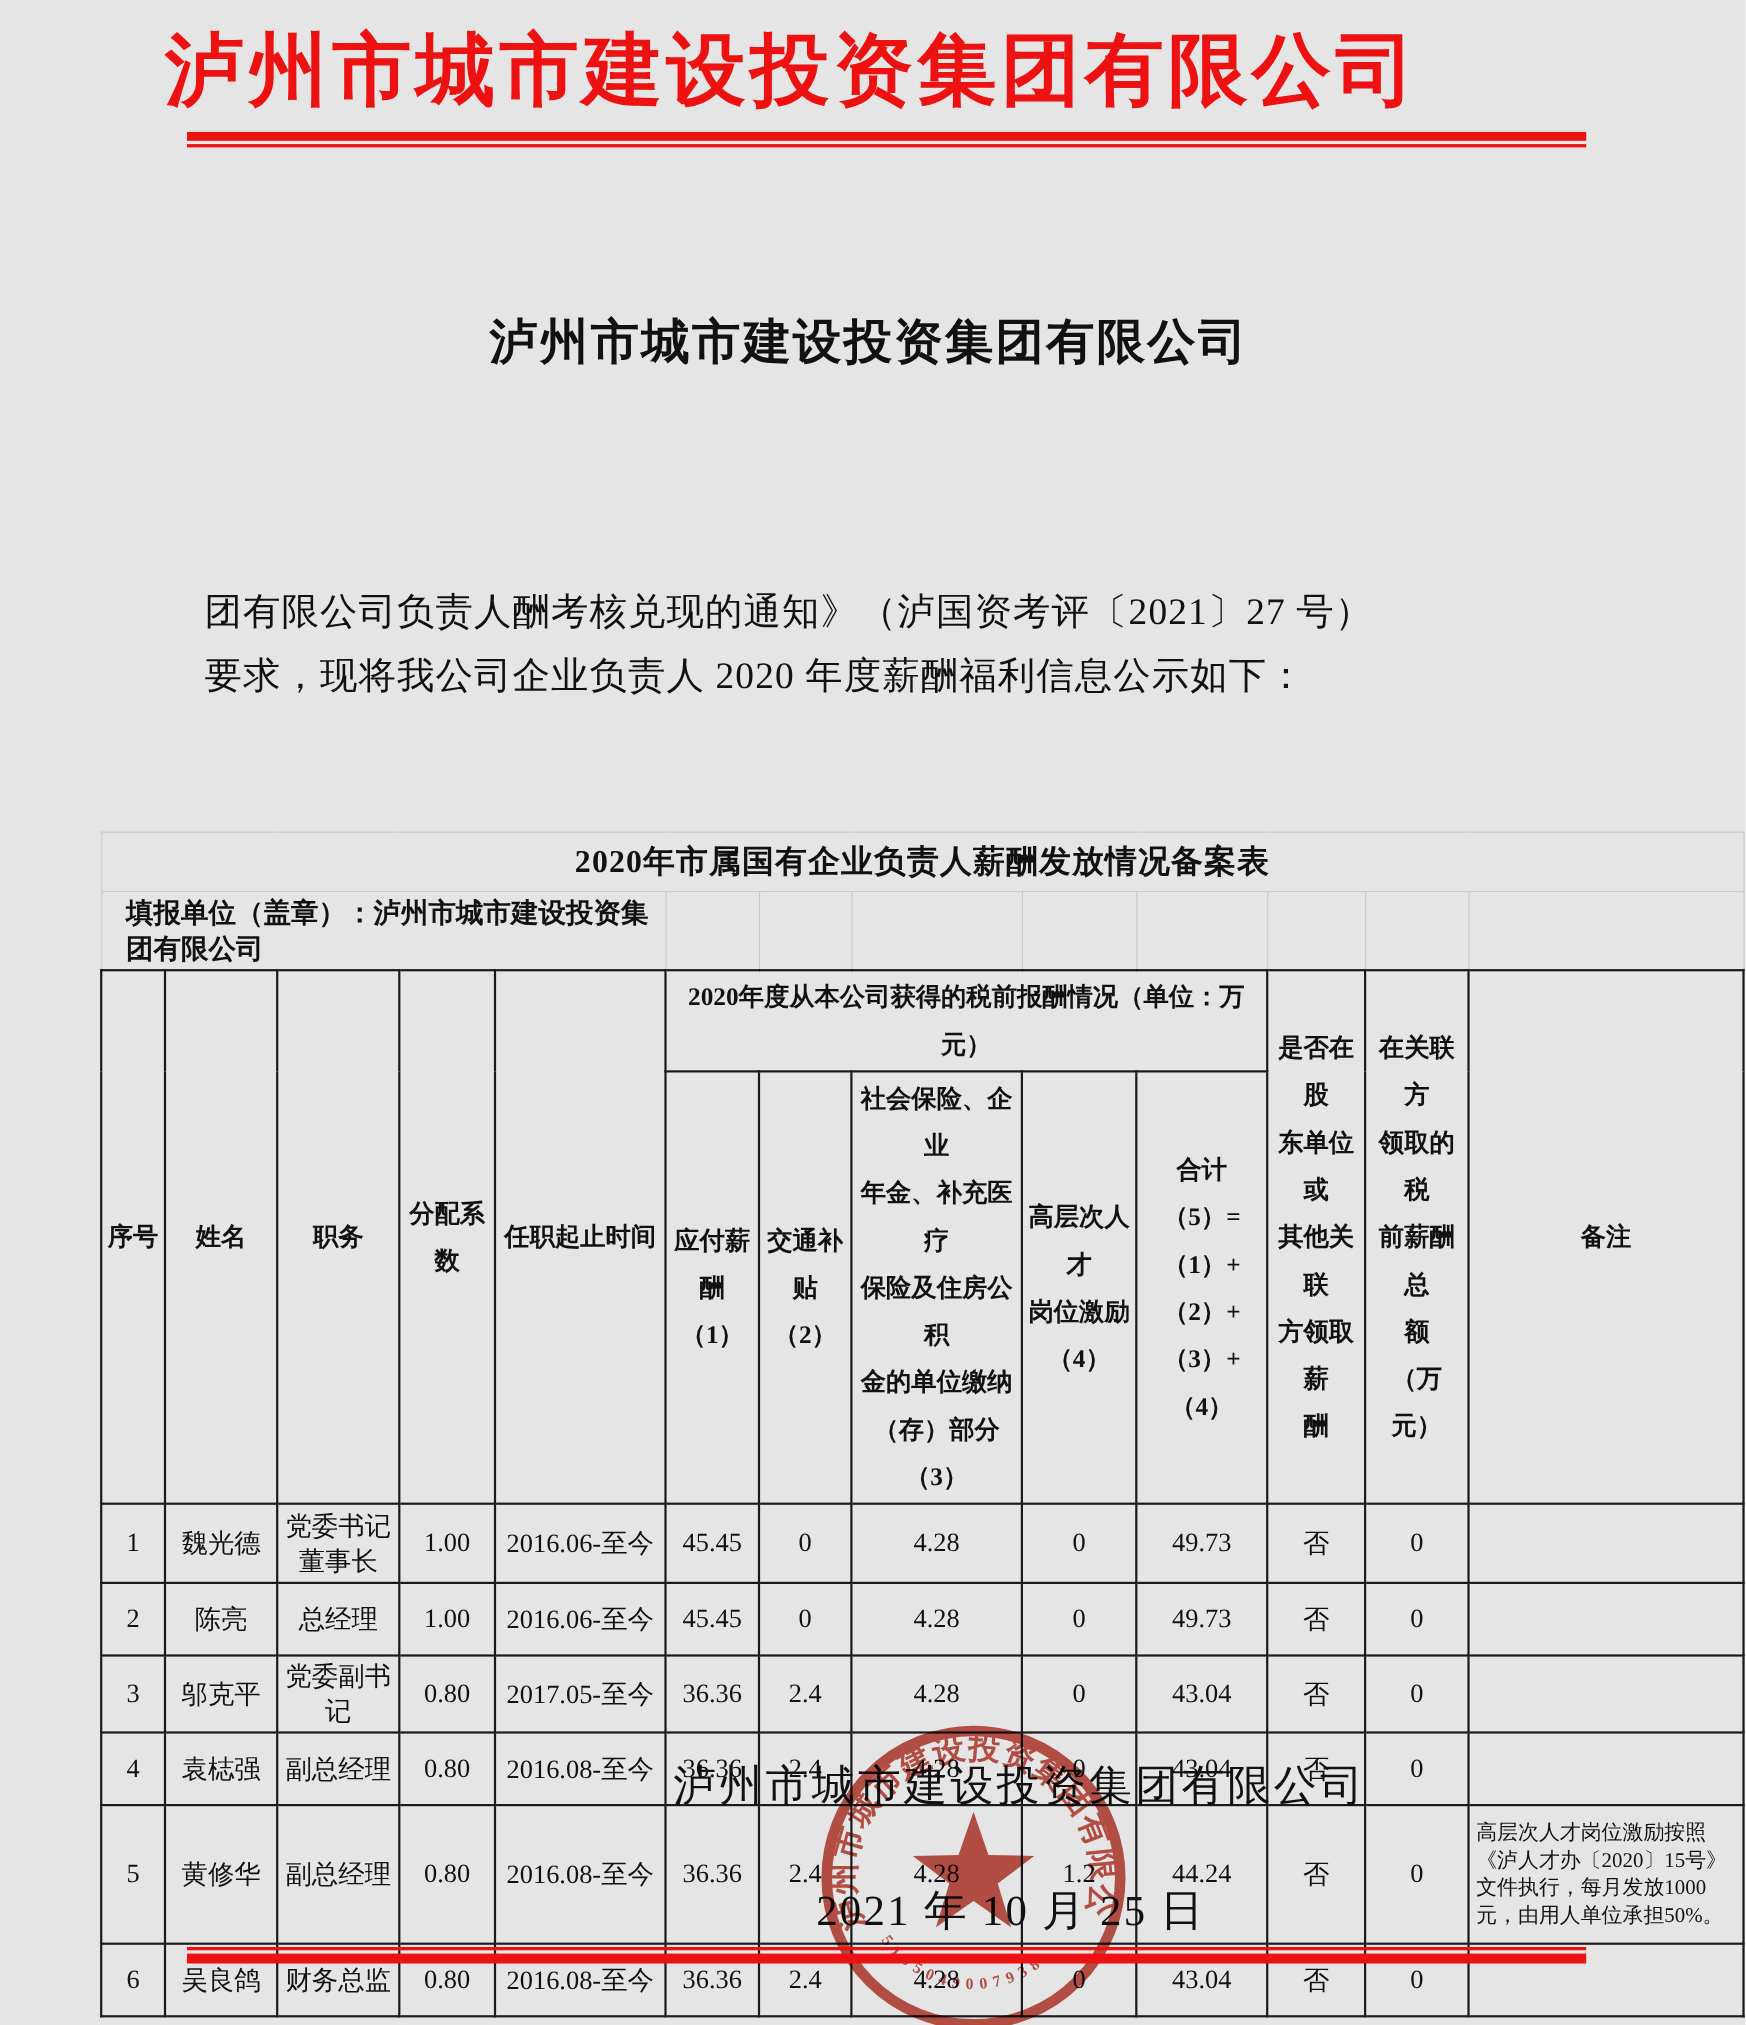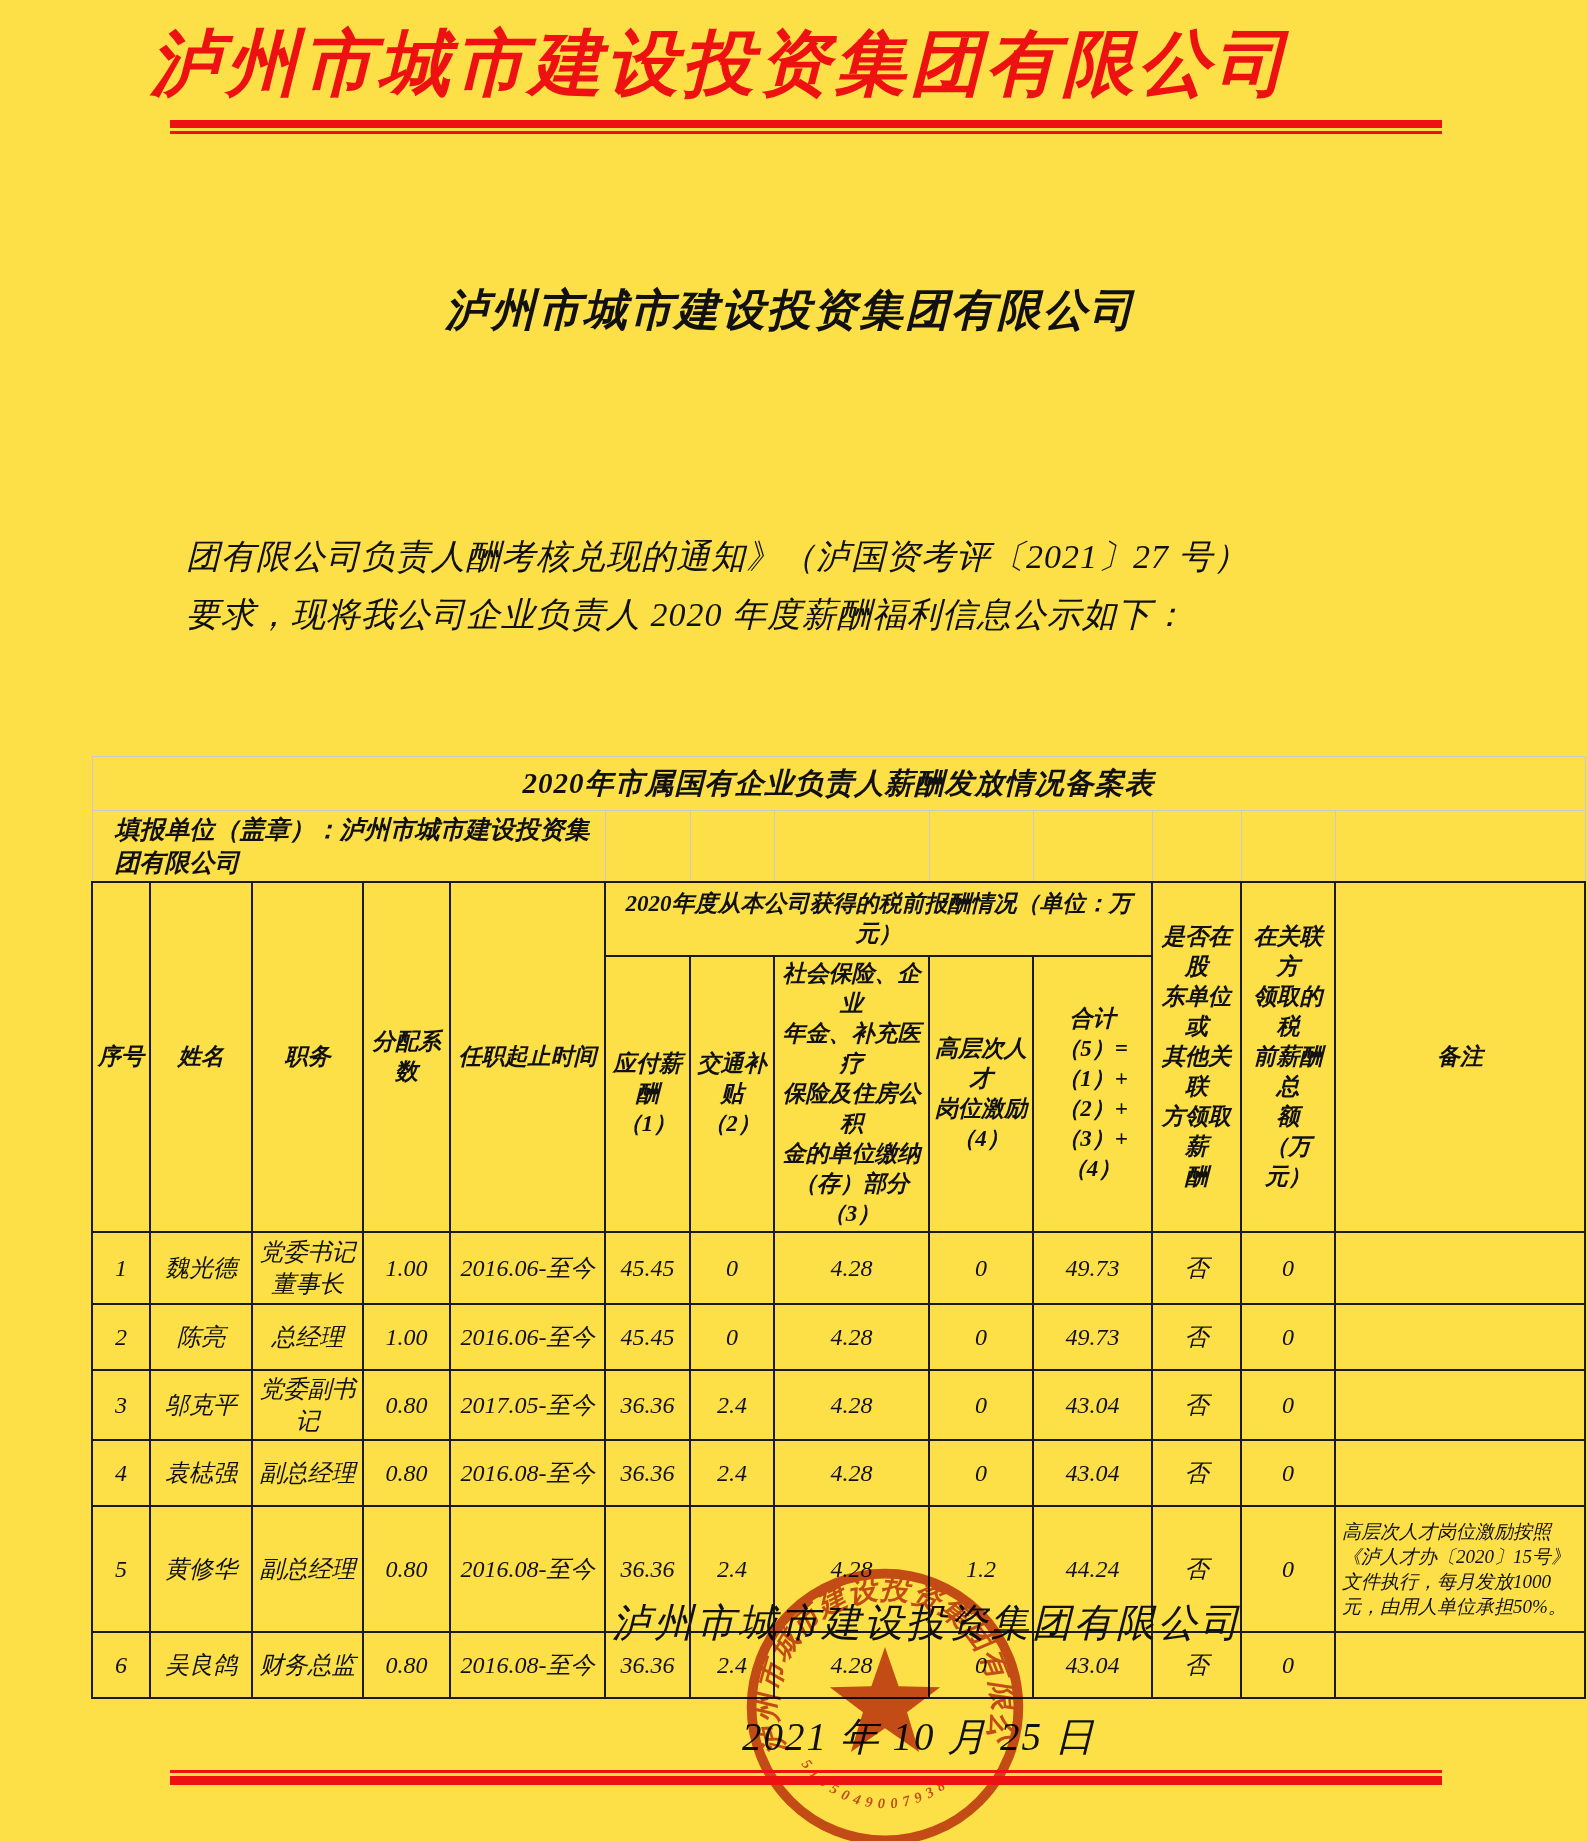--- a/index.html
+++ b/index.html
@@ -1,18 +1,18 @@
 <!DOCTYPE html>
 <html><head>
 <meta charset="utf-8">
 <style>
   html,body { margin:0; padding:0; background:#ffffff; }
   .page {
-    position:relative; width:1587px; height:1841px; background:#fde047;
-    overflow:hidden; font-family:"Liberation Serif","DejaVu Serif",serif; color:#111;font-style:italic;
+    position:relative; width:1587px; height:1841px; background:#e5e5e5;
+    overflow:hidden; font-family:"Liberation Serif","DejaVu Serif",serif; color:#111;
   }
 
   
   .banner {
     position:absolute; top:16px; left:150px; width:1090px;
     font-size:72px; font-weight:bold; color:#ee1111;
     text-align:center; letter-spacing:4px; white-space:nowrap;
   }
   .rule { position:absolute; left:170px; width:1272px; }
   .rule-top { top:120px; }
@@ -50,21 +50,21 @@
     border:2px solid #1a1a1a; text-align:center; vertical-align:middle;
     font-size:24px; font-weight:normal; padding:2px 3px;
     white-space:pre-line; word-break:break-all; overflow:hidden;
   }
   tr.light td { border:1px solid #c9c9ce; }
   tr.t-title { height:54px; }
   tr.t-title td { font-size:29px; font-weight:bold; letter-spacing:1px; }
   tr.t-unit { height:62px; }
   tr.t-unit td.unit-cell { text-align:left; font-weight:bold; font-size:25px; padding-left:22px; }
   tr.t-ghead { height:74px; }
-  tr.t-ghead th, tr.t-gsub th { font-weight:bold; font-size:23px; line-height:30px; }
+  tr.t-ghead th, tr.t-gsub th { font-weight:bold; font-size:23px; line-height:43px; }
   tr.t-gsub { height:200px; }
   tr.r1 { height:72px; } tr.r2, tr.r3, tr.r4, tr.r6 { height:66px; }
   tr.r5 { height:104px; }
   table.report td.remark {
     text-align:left; font-size:19px; line-height:25px; padding:12px 6px;
     white-space:normal;
   }
 
   
   .sig-company {

